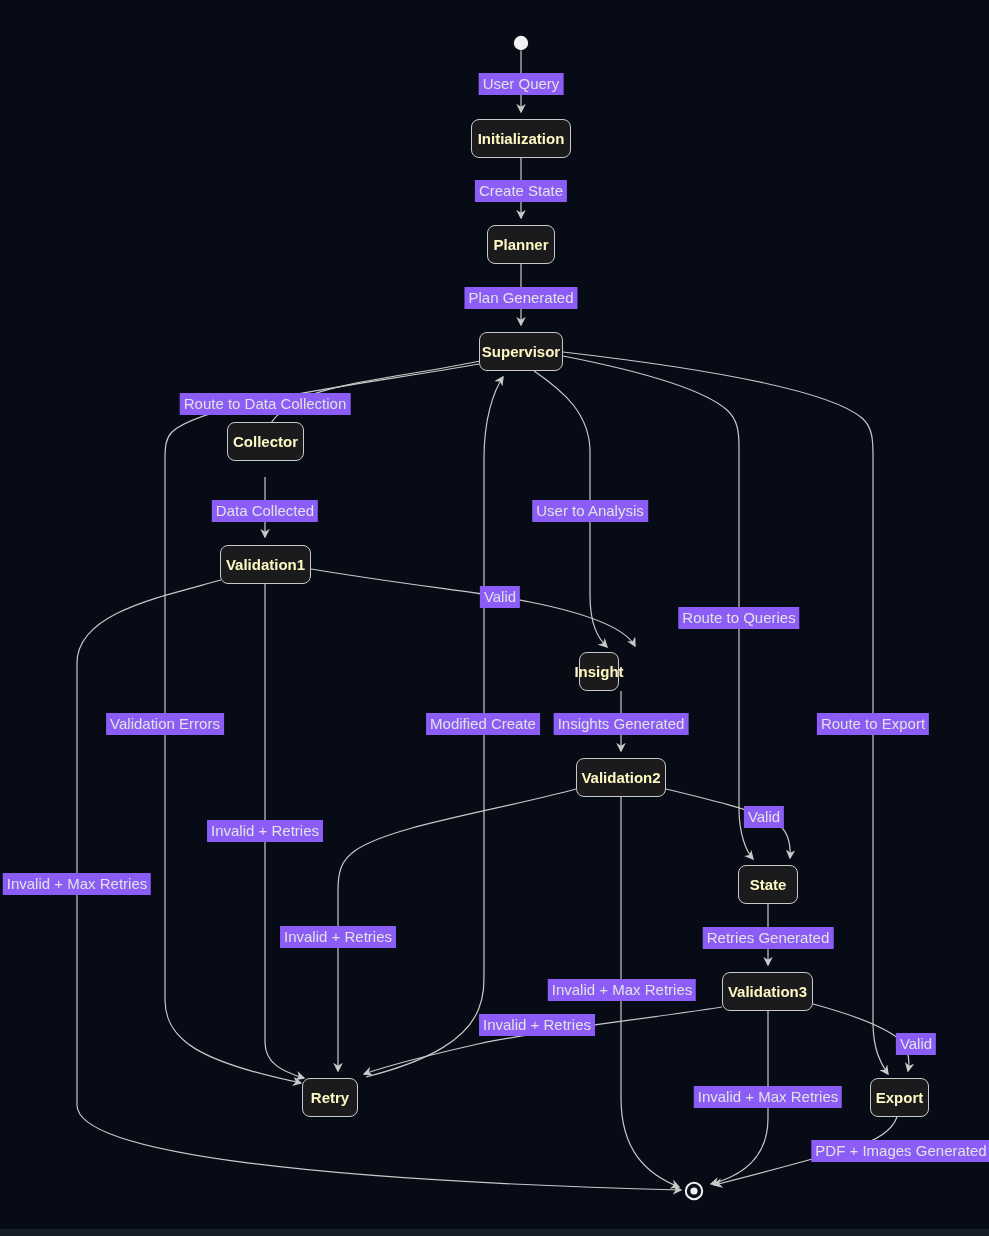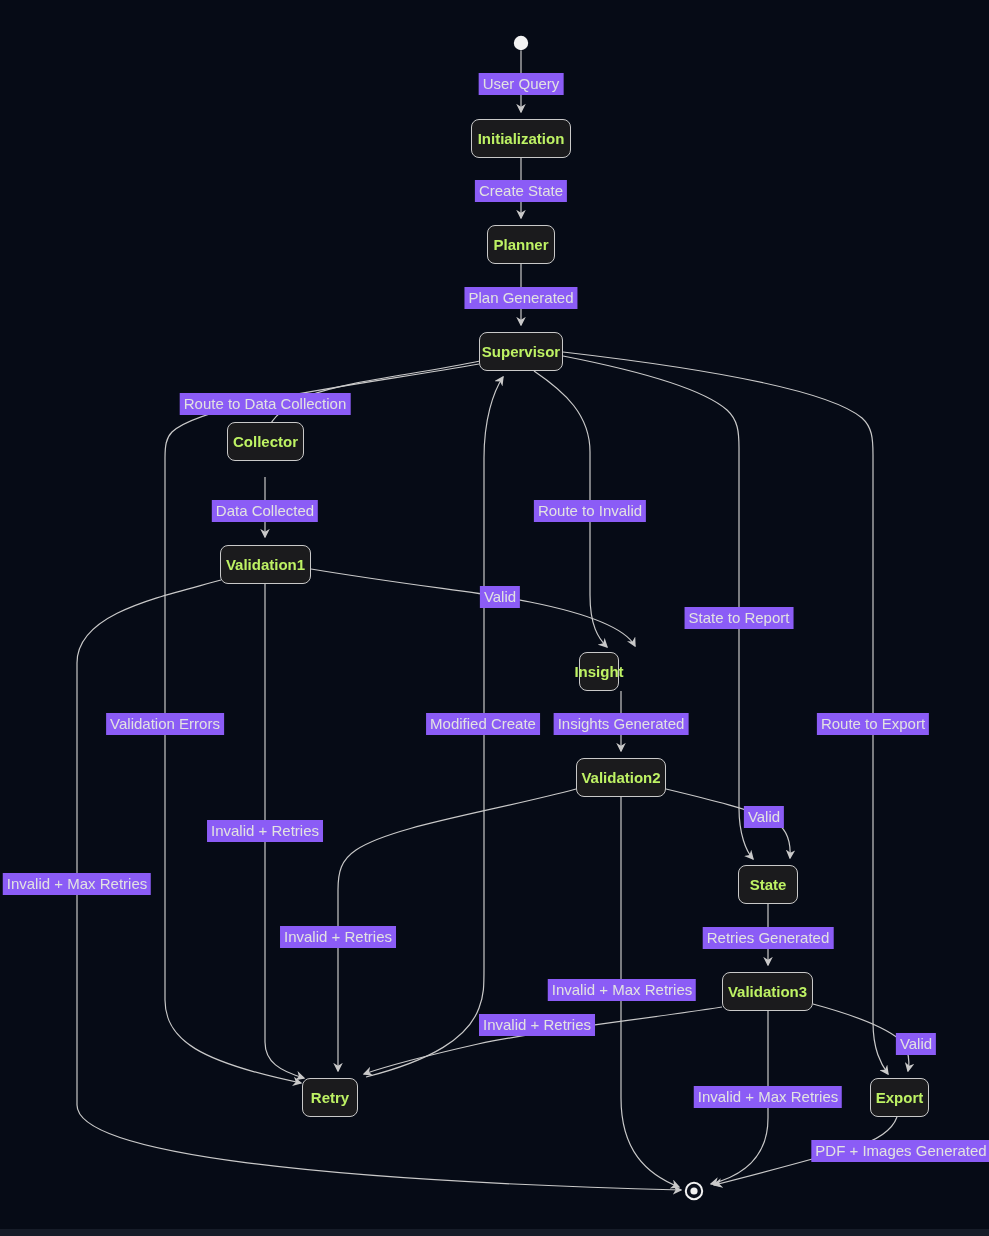--- a/index.html
+++ b/index.html
@@ -4,21 +4,21 @@
 <style>
   html,body{margin:0;padding:0;background:#060b16;}
   .canvas{
     position:relative;width:989px;height:1236px;background:#060b16;
     font-family:"Liberation Sans","DejaVu Sans",sans-serif;overflow:hidden;
   }
   .edges{position:absolute;left:0;top:0;width:989px;height:1236px;}
   .node{
     position:absolute;display:flex;align-items:center;justify-content:center;
     background:#1b1b1d;border:1.3px solid #c9c9c9;border-radius:8px;
-    color:#bef264;font-size:15px;font-weight:bold;white-space:nowrap;
+    color:#fef9c3;font-size:15px;font-weight:bold;white-space:nowrap;
     box-sizing:border-box;
   }
   .elabel{
     position:absolute;transform:translate(-50%,-50%);
     background:#8b5cf6;color:#e2e2e2;font-size:15px;line-height:20px;
     padding:1px 4px;white-space:nowrap;
   }
   .bottom-strip{
     position:absolute;left:0;bottom:0;width:100%;height:7px;background:#161c28;
   }
@@ -73,23 +73,23 @@
   <div class="node" style="left:738px;top:865px;width:60px;height:39px">State</div>
   <div class="node" style="left:722px;top:972px;width:91px;height:39px">Validation3</div>
   <div class="node" style="left:302px;top:1078px;width:56px;height:39px">Retry</div>
   <div class="node" style="left:870px;top:1078px;width:59px;height:39px">Export</div>
 
   <div class="elabel" style="left:521px;top:84px">User Query</div>
   <div class="elabel" style="left:521px;top:191px">Create State</div>
   <div class="elabel" style="left:521px;top:298px">Plan Generated</div>
   <div class="elabel" style="left:265px;top:404px">Route to Data Collection</div>
   <div class="elabel" style="left:265px;top:511px">Data Collected</div>
-  <div class="elabel" style="left:590px;top:511px">Route to Invalid</div>
+  <div class="elabel" style="left:590px;top:511px">User to Analysis</div>
   <div class="elabel" style="left:500px;top:597px">Valid</div>
-  <div class="elabel" style="left:739px;top:618px">State to Report</div>
+  <div class="elabel" style="left:739px;top:618px">Route to Queries</div>
   <div class="elabel" style="left:165px;top:724px">Validation Errors</div>
   <div class="elabel" style="left:483px;top:724px">Modified Create</div>
   <div class="elabel" style="left:621px;top:724px">Insights Generated</div>
   <div class="elabel" style="left:873px;top:724px">Route to Export</div>
   <div class="elabel" style="left:764px;top:817px">Valid</div>
   <div class="elabel" style="left:265px;top:831px">Invalid + Retries</div>
   <div class="elabel" style="left:77px;top:884px">Invalid + Max Retries</div>
   <div class="elabel" style="left:338px;top:937px">Invalid + Retries</div>
   <div class="elabel" style="left:768px;top:938px">Retries Generated</div>
   <div class="elabel" style="left:622px;top:990px">Invalid + Max Retries</div>

